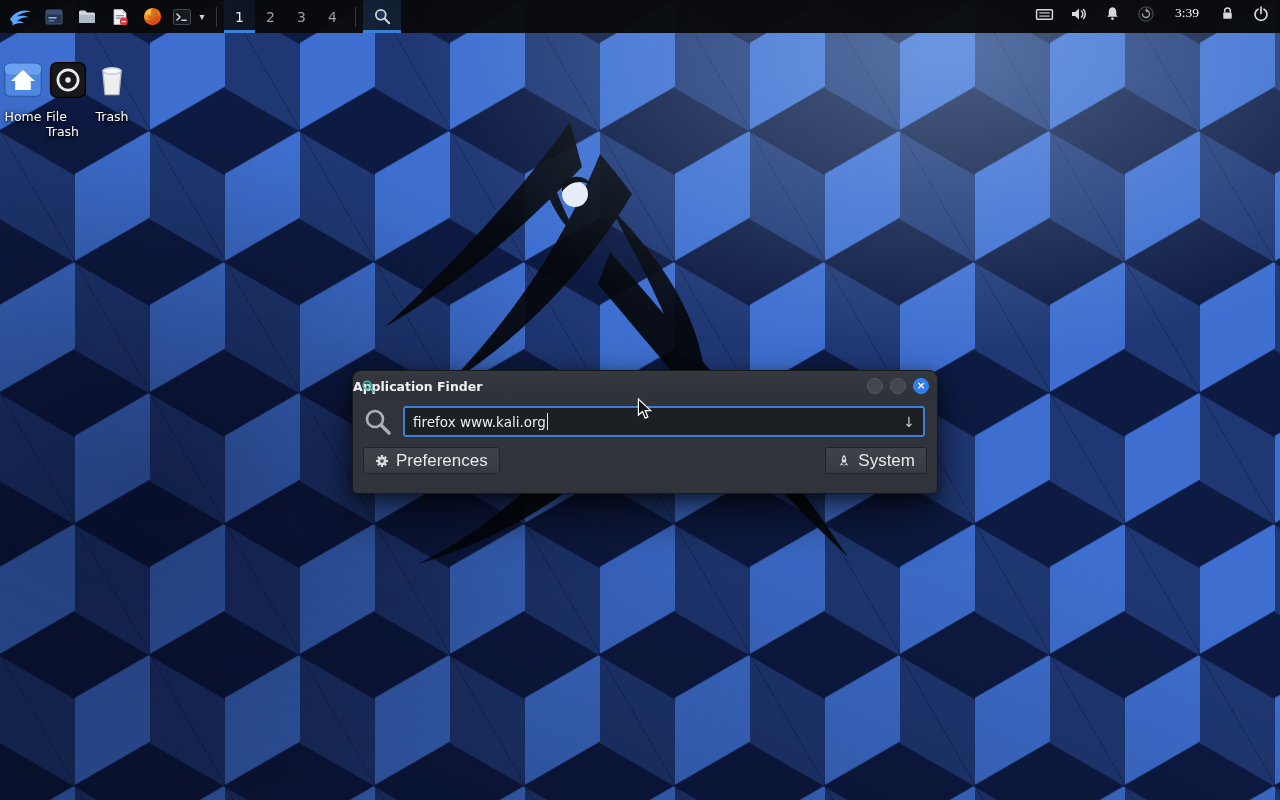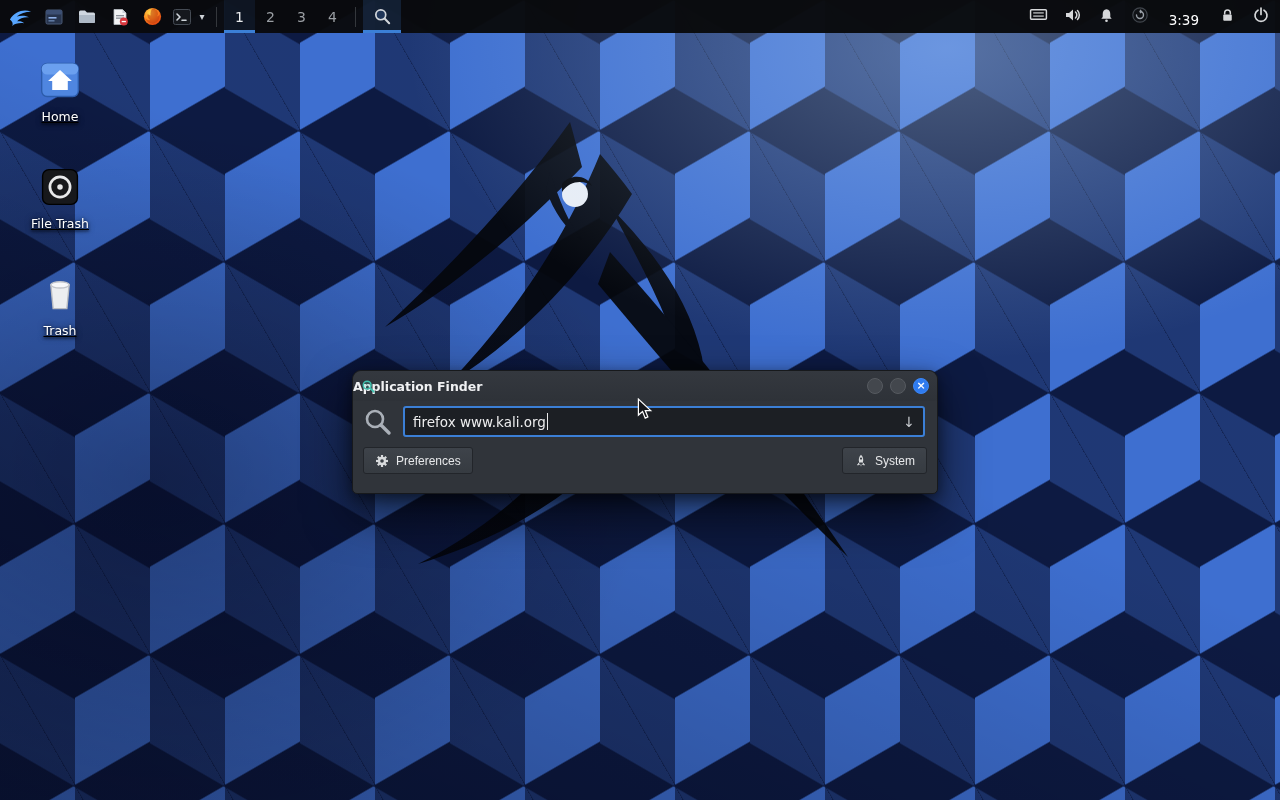--- a/index.html
+++ b/index.html
@@ -29,25 +29,25 @@
     display:flex; align-items:center; padding:0 4px; z-index:50; color:#d6d8da; }
   .pbtn { height:33px; min-width:33px; display:flex; align-items:center; justify-content:center; cursor:default; }
   .chev { font-size:10px; color:#cfd3d8; min-width:14px; }
   .sep { width:1px; height:20px; background:#34373c; margin:0 7px; }
   .ws { width:31px; height:33px; display:flex; align-items:center; justify-content:center;
     font-size:14px; color:#9a9ea3; border-bottom:3px solid transparent; padding-top:3px; }
   .ws.active { color:#e8eaec; border-bottom-color:#3b7fd6; background:rgba(59,127,214,0.10); }
   .task { width:38px; height:33px; display:flex; align-items:center; justify-content:center;
     border-bottom:3px solid #3b7fd6; padding-top:3px; background:rgba(59,127,214,0.18); }
   .spacer { flex:1; }
-  .tray { display:flex; align-items:flex-end; gap:16px; padding-right:6px; }
+  .tray { display:flex; align-items:flex-start; gap:16px; padding-right:6px;font-family:Liberation Serif, serif; }
   .clock { font-size:13.5px; color:#ffffff; padding:0 4px; }
 
   
-  .dicons { position:absolute; left:0; top:52px; width:120px; display:flex; flex-direction:column;text-decoration:underline; }
+  .dicons { position:absolute; left:0; top:52px; width:120px; display:flex; flex-direction:row; }
   .dicon { height:107px; display:flex; flex-direction:column; align-items:center; padding-top:6px; gap:7px; }
   .dicon .lbl { font-size:12.5px; color:#ffffff; text-shadow:0 1px 3px rgba(0,0,0,0.95), 0 0 6px rgba(0,0,0,0.6); }
 
   
   .finder { position:absolute; left:352px; top:370px; width:586px; height:124px;
     background:#30343a; border:1px solid #17191c; border-radius:9px 9px 5px 5px;
     box-shadow:0 20px 46px rgba(0,0,0,0.6), 0 4px 14px rgba(0,0,0,0.45); z-index:40; }
   .titlebar { height:30px; display:flex; align-items:center; padding:0 8px; position:relative;
     border-radius:9px 9px 0 0; background:linear-gradient(#34383f,#2e3238); }
   .title { position:absolute; left:0; right:0; text-align:left; font-size:12.5px; font-weight:bold; color:#f0f1f3; }
@@ -57,21 +57,21 @@
     text-align:center; font-weight:bold; }
   .fbody { display:flex; align-items:center; gap:10px; padding:5px 12px 4px 10px; }
   .search-box { flex:1; height:31px; background:#1c1f24; border:2px solid #3b7fd6; border-radius:3px;
     display:flex; align-items:center; padding:7px 8px; color:#ededee; font-size:13.5px; }
   .caret { display:inline-block; width:1.5px; height:17px; background:#e9e9ea; margin-left:1px; animation:blink 1s steps(1) infinite; }
   @keyframes blink { 50% { opacity:0; } }
   .drop-arrow { margin-left:auto; color:#c9ccd1; font-size:14px; padding-left:8px; }
   .frow { display:flex; justify-content:space-between; padding:6px 10px 10px 10px; }
   .fbtn { height:27px; display:flex; align-items:center; gap:7px; padding:0 11px;
     background:linear-gradient(#3e434a,#363b41); border:1px solid #22252a; border-radius:3px;
-    color:#e7e8ea; font-size:12px; }
+    color:#e7e8ea; font-size:17px; }
 
   .cursor { position:absolute; left:635px; top:398px; z-index:60; pointer-events:none; }
 </style>
 </head>
 <body>
 
 <div class="screen">
 
   <svg class="dragon" width="600" height="460" viewBox="0 0 600 460">
     <g fill="#05070c" opacity="0.93">

